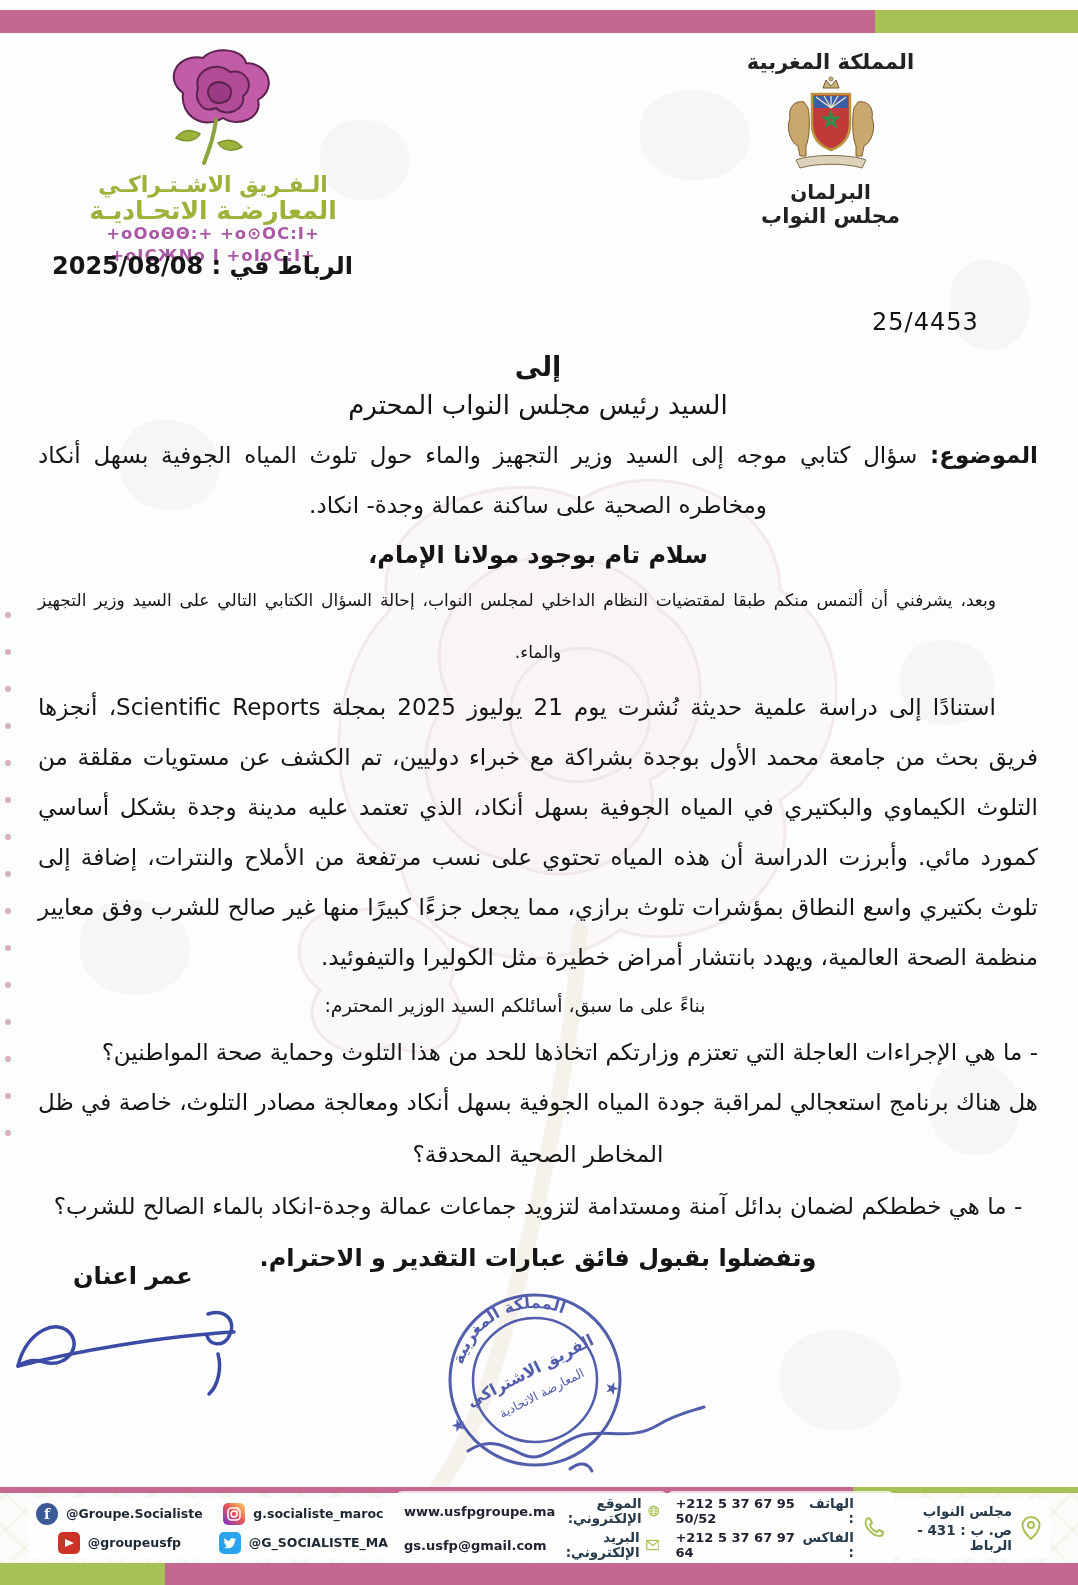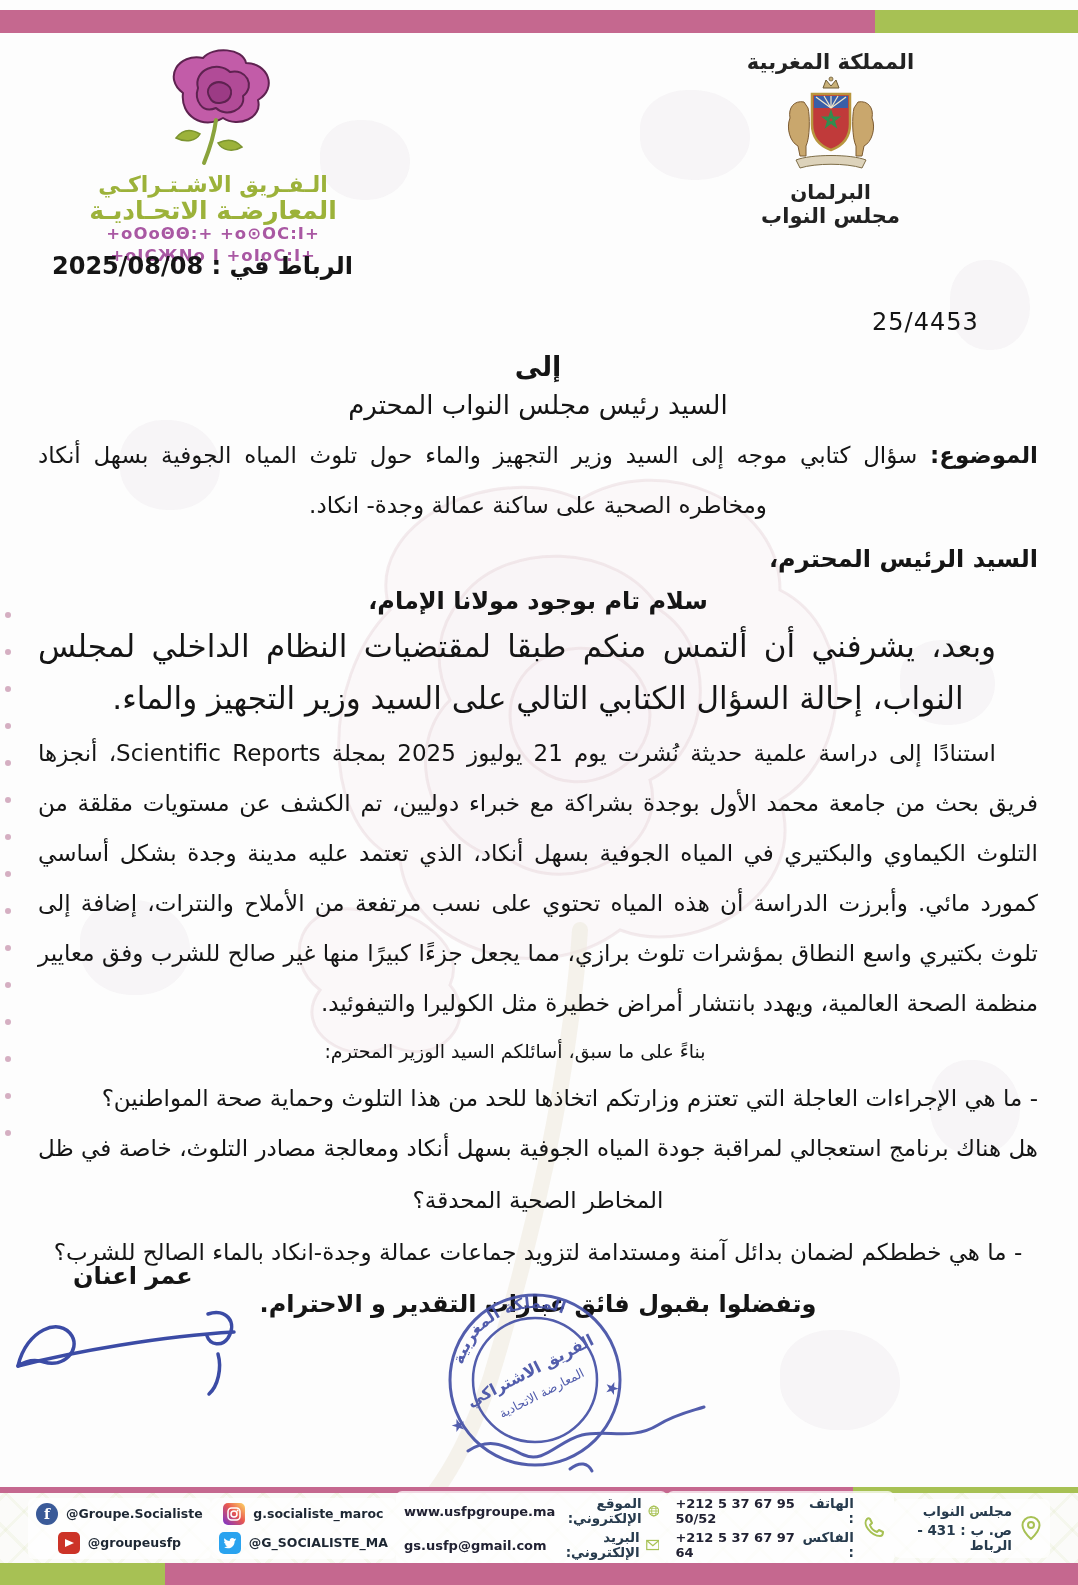--- a/index.html
+++ b/index.html
@@ -34,21 +34,21 @@
   
   .content{position:absolute;left:38px;right:40px;top:348px;direction:rtl;}
   .h-to{font-size:27px;font-weight:bold;text-align:center;line-height:38px;}
   .h-to2{font-size:26px;font-weight:normal;text-align:center;line-height:38px;margin-bottom:6px;}
   p{margin:0;}
   .subject{font-size:23px;line-height:50px;text-align:justify;text-align-last:center;}
   .bold{font-weight:bold;}
   .underline{}
   .sal-r{font-size:24px;font-weight:bold;text-align:right;margin-top:12px;line-height:34px;}
   .sal-c{font-size:24px;font-weight:bold;text-align:center;margin-top:8px;line-height:34px;}
-  .para{font-size:31px;line-height:52px;text-align:justify;text-align-last:center;text-indent:42px;margin-top:2px;}
+  .para{font-size:17px;line-height:52px;text-align:justify;text-align-last:center;text-indent:42px;margin-top:2px;}
   .body-para{font-size:23px;line-height:50px;text-align:justify;text-indent:42px;margin-top:4px;}
   .qintro{font-size:19px;line-height:46px;text-align:center;padding-right:46px;}
   .q{font-size:23px;line-height:48px;text-align:right;}
   .q2{font-size:23px;line-height:52px;text-align:justify;text-align-last:center;}
   .closing{font-size:24px;font-weight:bold;text-align:center;margin-top:8px;line-height:36px;}
   .signer{position:absolute;left:73px;top:1262px;font-size:24px;font-weight:bold;direction:rtl;}
   .signature{position:absolute;left:12px;top:1292px;}
   .stamp{position:absolute;left:420px;top:1283px;opacity:.92;}
   
   .footer{position:absolute;left:0;top:1493px;width:1078px;height:70px;direction:rtl;
@@ -167,21 +167,20 @@
 
   <div class="dateline">الرباط في : 2025/08/08</div>
   <div class="refnum">25/4453</div>
 
   <div class="content">
     <div class="h-to">إلى</div>
     <div class="h-to2">السيد رئيس مجلس النواب المحترم</div>
 
     <p class="subject"><span class="bold underline">الموضوع:</span><span> سؤال كتابي موجه إلى السيد وزير التجهيز والماء حول تلوث المياه الجوفية بسهل أنكاد ومخاطره الصحية على ساكنة عمالة وجدة- انكاد.</span></p>
 
-    <p class="sal-r">السيد الرئيس المحترم،</p>
     <p class="sal-c">سلام تام بوجود مولانا الإمام،</p>
 
     <p class="para">وبعد، يشرفني أن ألتمس منكم طبقا لمقتضيات النظام الداخلي لمجلس النواب، إحالة السؤال الكتابي التالي على السيد وزير التجهيز والماء.</p>
 
 
     <p class="body-para">استنادًا إلى دراسة علمية حديثة نُشرت يوم 21 يوليوز 2025 بمجلة Scientific Reports، أنجزها فريق بحث من جامعة محمد الأول بوجدة بشراكة مع خبراء دوليين، تم الكشف عن مستويات مقلقة من التلوث الكيماوي والبكتيري في المياه الجوفية بسهل أنكاد، الذي تعتمد عليه مدينة وجدة بشكل أساسي كمورد مائي. وأبرزت الدراسة أن هذه المياه تحتوي على نسب مرتفعة من الأملاح والنترات، إضافة إلى تلوث بكتيري واسع النطاق بمؤشرات تلوث برازي، مما يجعل جزءًا كبيرًا منها غير صالح للشرب وفق معايير منظمة الصحة العالمية، ويهدد بانتشار أمراض خطيرة مثل الكوليرا والتيفوئيد.</p>
 
     <p class="qintro">بناءً على ما سبق، أسائلكم السيد الوزير المحترم:</p>
     <p class="q">- ما هي الإجراءات العاجلة التي تعتزم وزارتكم اتخاذها للحد من هذا التلوث وحماية صحة المواطنين؟</p>
     <p class="q2">هل هناك برنامج استعجالي لمراقبة جودة المياه الجوفية بسهل أنكاد ومعالجة مصادر التلوث، خاصة في ظل المخاطر الصحية المحدقة؟</p>

